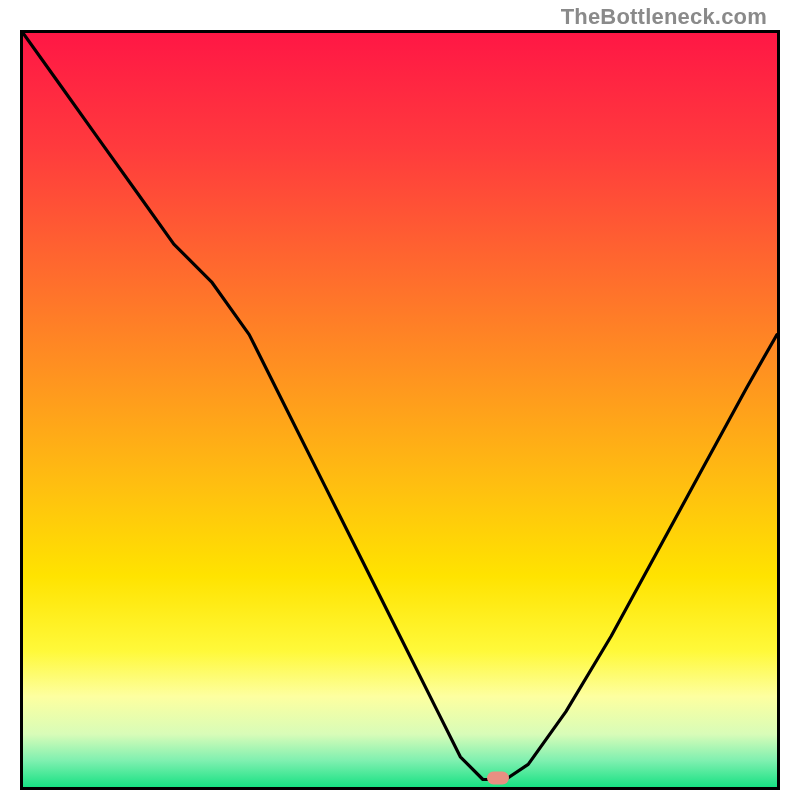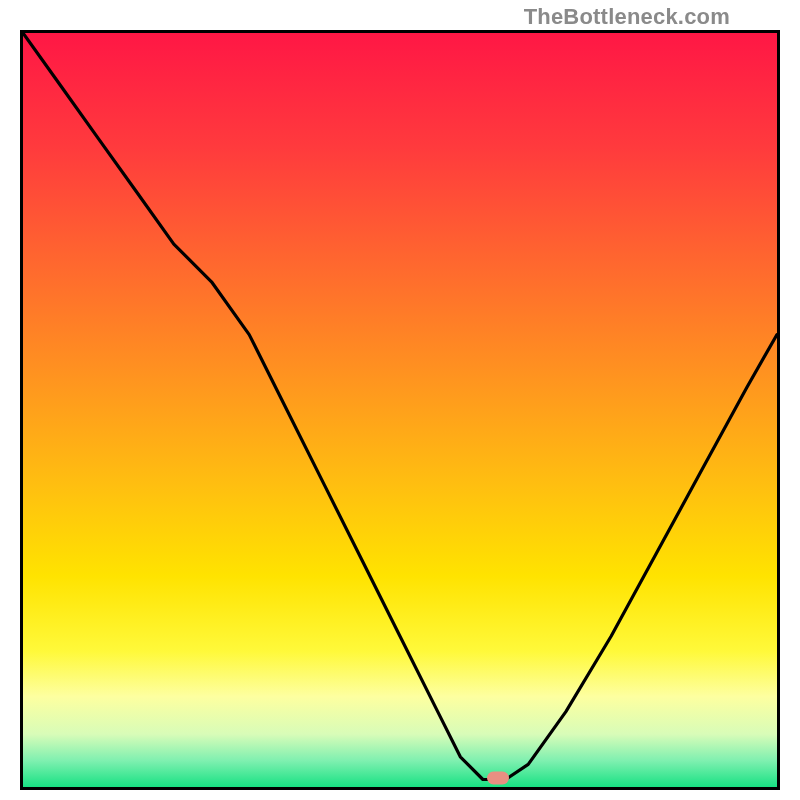--- a/index.html
+++ b/index.html
@@ -7,20 +7,21 @@
     padding: 0;
     width: 800px;
     height: 800px;
     background: #ffffff;
     font-family: Arial, Helvetica, sans-serif;
   }
   .frame {
     position: relative;
     width: 740px;
     height: 800px;
+    padding-left: 37px;
   }
   .watermark {
     position: absolute;
     top: 4px;
     right: 10px;
     font-size: 22px;
     font-weight: bold;
     color: #8a8a8a;
     letter-spacing: 0.2px;
   }

